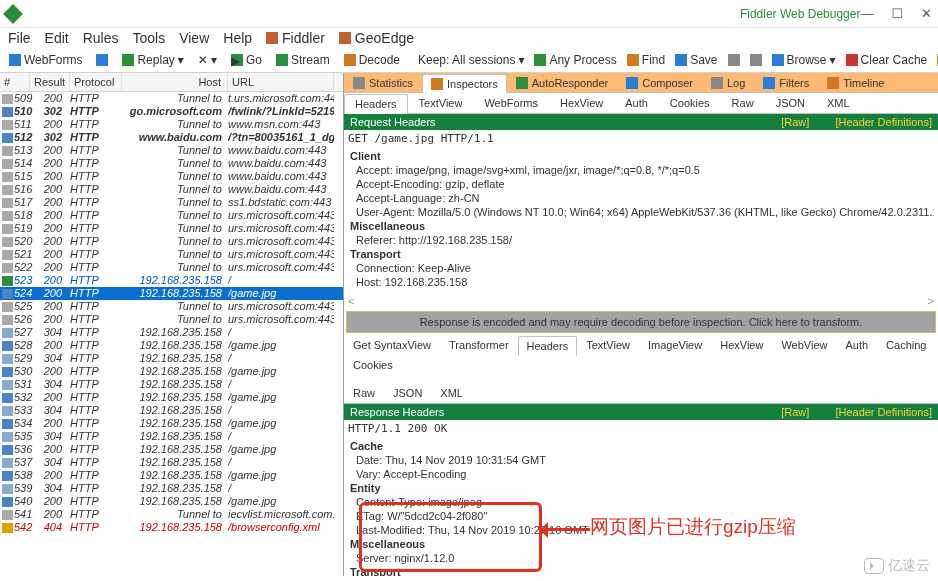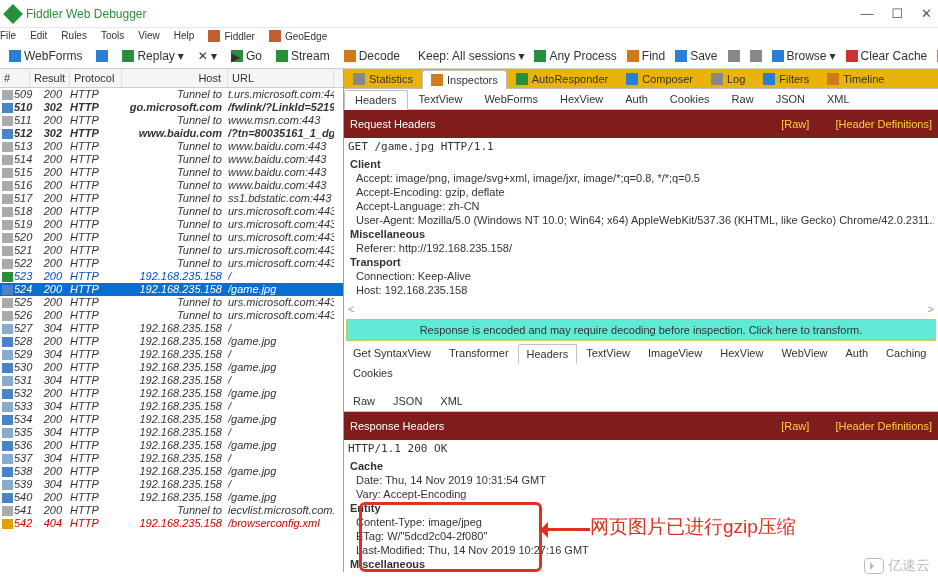--- a/index.html
+++ b/index.html
@@ -1,21 +1,21 @@
 <!DOCTYPE html>
 <html><head>
 <meta charset="utf-8">
 <style>
   * { box-sizing: border-box; margin: 0; padding: 0; }
   body { font-family: "Segoe UI", Tahoma, sans-serif; font-size: 11px; color: #333; background: #fff; width: 938px; height: 581px; overflow: hidden; position: relative; }
-  .titlebar { height: 28px; display: flex; align-items: center; padding: 0 6px; background: #fff; border-bottom: 1px solid #e8e8e8; }
+  .titlebar { height: 28px; display: flex; align-items: center; padding: 0 6px; background: #fff; border-bottom: 1px solid #e8e8e8; text-align: right; }
   .titlebar .logo { width: 14px; height: 14px; background: #2a8e3a; transform: rotate(45deg); margin-right: 6px; }
   .titlebar .title { color: #2a8e3a; font-size: 12px; flex: 1; }
   .titlebar .winbtns { display: flex; gap: 18px; font-size: 13px; color: #555; }
-  .menubar { display: flex; gap: 14px; padding: 2px 0; font-size: 10px; }
+  .menubar { display: flex; gap: 14px; padding: 2px 8px; font-size: 14px; }
   .menubar span { cursor: pointer; }
   .menubar .menu-icon { display: inline-flex; align-items: center; gap: 4px; }
   .menubar .menu-icon::before { content: ""; width: 12px; height: 12px; background: #c06030; display: inline-block; }
   .toolbar { display: flex; align-items: center; gap: 4px; padding: 3px 6px; border-bottom: 1px solid #d0d0d0; font-size: 12px; white-space: nowrap; overflow: hidden; }
   .toolbar .left { display: flex; align-items: center; gap: 8px; }
   .toolbar .sep { width: 1px; height: 18px; background: #d0d0d0; margin: 0 2px; display: inline-block; }
   .toolbar .btn { display: inline-flex; align-items: center; gap: 3px; padding: 1px 3px; cursor: pointer; }
   .ico { width: 12px; height: 12px; display: inline-block; }
   .ico-blue { background: #2a7fd4; }
   .ico-green { background: #2a8e3a; }
@@ -37,36 +37,36 @@
   .row.blue { color: #0050c0; }
   .row.bold { font-weight: bold; }
   .row.red { color: #cc0000; }
   .row .c1 { width: 30px; display: flex; align-items: center; padding-left: 2px; gap: 1px; }
   .row .c1 .ri { width: 11px; height: 10px; display: inline-block; flex-shrink: 0; }
   .row .c2 { width: 40px; text-align: right; padding-right: 8px; }
   .row .c3 { width: 52px; }
   .row .c4 { width: 106px; text-align: right; padding-right: 6px; overflow: hidden; white-space: nowrap; }
   .row .c5 { width: 106px; overflow: hidden; white-space: nowrap; }
   .right { flex: 1; display: flex; flex-direction: column; overflow: hidden; }
-  .tabs { display: flex; border-bottom: 1px solid #bfbfbf; background: #eab308; font-size: 11px; }
+  .tabs { display: flex; border-bottom: 1px solid #bfbfbf; background: #fdba74; font-size: 11px; }
   .tabs .tab { padding: 3px 8px; display: inline-flex; align-items: center; gap: 4px; border: 1px solid transparent; border-bottom: none; cursor: pointer; }
   .tabs .tab.active { background: #fff; border-color: #bfbfbf; border-radius: 3px 3px 0 0; position: relative; top: 1px; }
   .tab .ti { width: 12px; height: 12px; }
   .subtabs { display: flex; border-bottom: 1px solid #bfbfbf; font-size: 11px; background: #fff; }
   .subtabs div { padding: 3px 10px; border: 1px solid transparent; cursor: pointer; }
   .subtabs div.active { border: 1px solid #bfbfbf; border-bottom-color: #fff; background: #fff; border-radius: 2px 2px 0 0; position: relative; top: 1px; }
-  .section-bar { background: #7f1d1d; color: #fff; padding: 8px 6px; font-size: 11px; display: flex; align-items: center; }
+  .section-bar { background: #15803d; color: #fff; padding: 2px 6px; font-size: 11px; display: flex; align-items: center; }
   .section-bar .links { margin-left: auto; color: #ffd040; }
   .section-bar .links span { cursor: pointer; margin-left: 20px; }
   .mono { font-family: Consolas, monospace; font-size: 11px; padding: 2px 4px; }
   .hdr-block { padding: 2px 4px 6px 12px; font-size: 11px; line-height: 14px; }
   .hdr-block b { font-weight: bold; display: block; margin-left: -6px; }
   .hdr-block div { white-space: nowrap; overflow: hidden; }
   .scrollhint { display: flex; justify-content: space-between; padding: 0 4px; font-size: 11px; color: #999; }
-  .encoded-bar { background: #5eead4; border: 1px solid #d0c060; text-align: center; padding: 4px; font-size: 11px; margin: 4px 2px 2px 2px; cursor: pointer; }
+  .encoded-bar { background: #a3a3a3; border: 1px solid #d0c060; text-align: center; padding: 4px; font-size: 11px; margin: 4px 2px 2px 2px; cursor: pointer; }
   .resp-tabs { display: flex; flex-wrap: wrap; border-bottom: 1px solid #bfbfbf; font-size: 11px; }
   .resp-tabs div { padding: 3px 8px; border: 1px solid transparent; cursor: pointer; }
   .resp-tabs div.active { border: 1px solid #bfbfbf; border-bottom-color: #fff; border-radius: 2px 2px 0 0; position: relative; top: 1px; background: #fff; }
   .redbox { position: absolute; left: 359px; top: 502px; width: 183px; height: 70px; border: 3px solid #e03020; border-radius: 6px; }
   .arrow { position: absolute; left: 540px; top: 528px; width: 50px; height: 3px; background: #e03020; }
   .arrow::before { content: ""; position: absolute; left: -8px; top: -6px; border: 8px solid transparent; border-right-color: #e03020; }
   .anntext { position: absolute; left: 590px; top: 514px; color: #e03020; font-size: 19px; font-family: "Microsoft YaHei", sans-serif; }
   .watermark { position: absolute; right: 8px; bottom: 6px; display: flex; align-items: center; gap: 4px; color: #bbb; font-size: 14px; font-family: "Microsoft YaHei", sans-serif; }
   .watermark .wi { width: 20px; height: 16px; border: 1.5px solid #bbb; border-radius: 4px; position: relative; }
   .watermark .wi::after { content: ""; position: absolute; left: 5px; top: 3px; width: 0; height: 0; border: 4px solid transparent; border-left-color: #bbb; }

